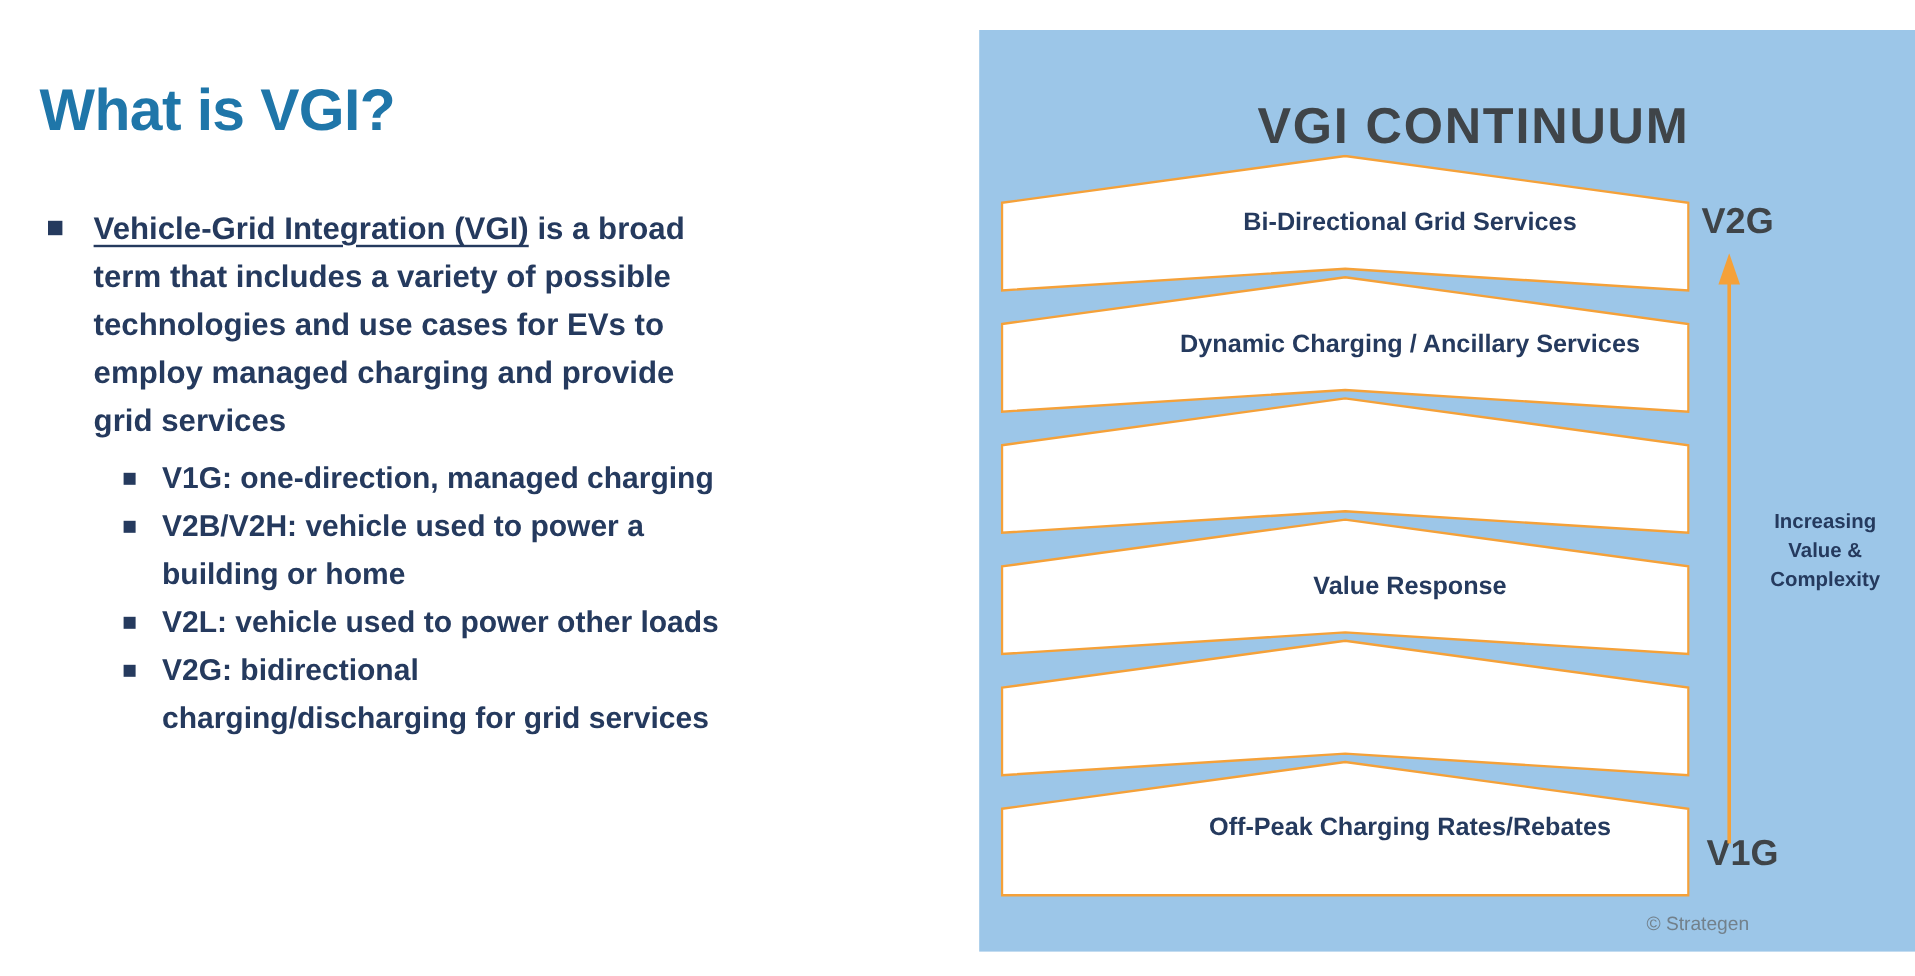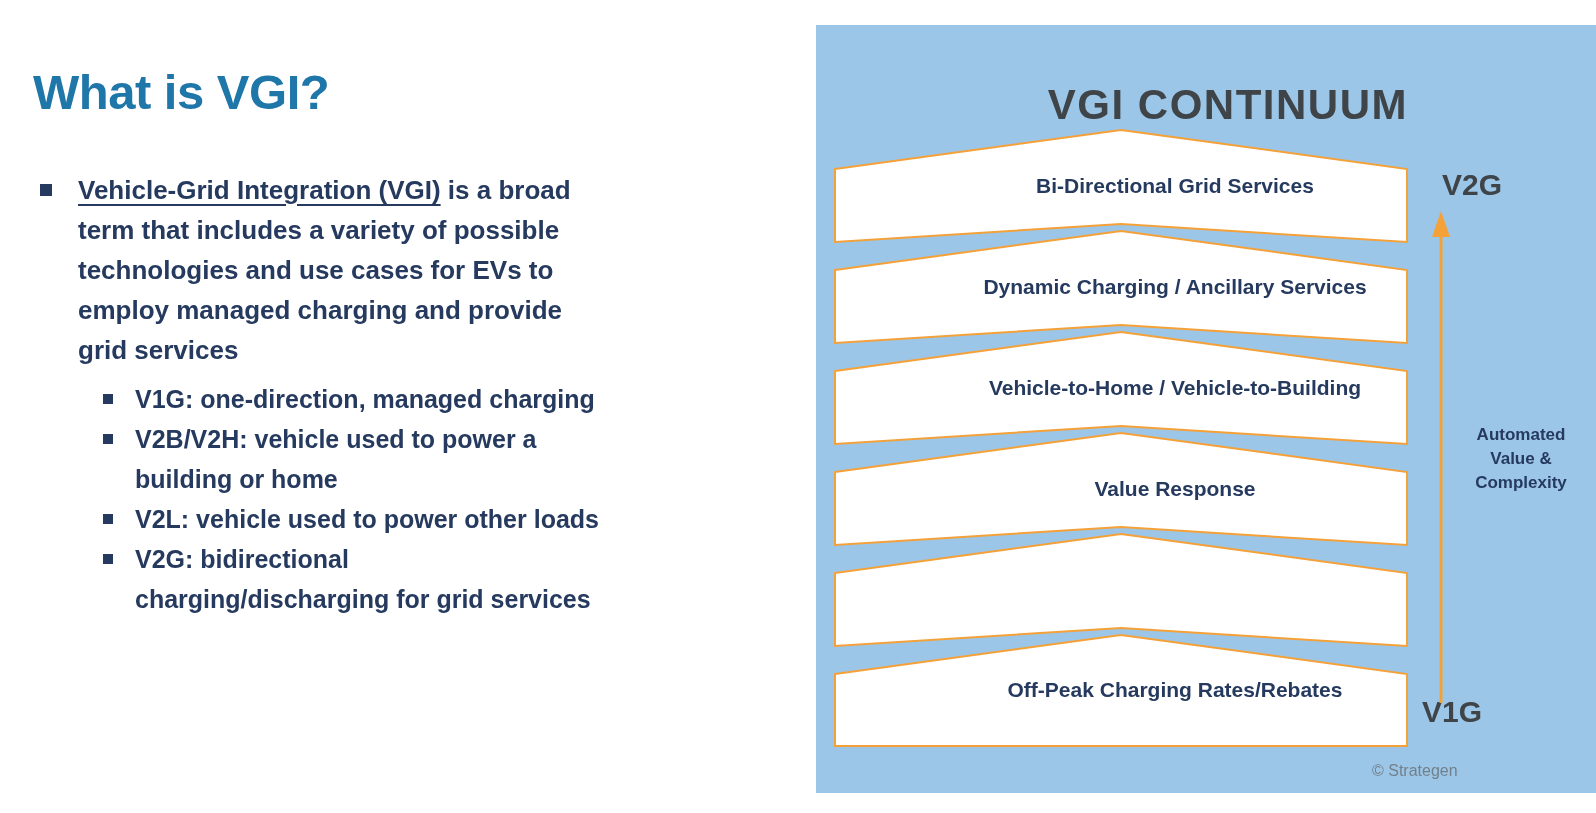--- a/index.html
+++ b/index.html
@@ -40,21 +40,21 @@
   }
   .chevron-svg{position:absolute;left:18px;top:104px;}
   .chev-label{
     position:absolute;left:18px;width:682px;height:114px;
     display:flex;align-items:center;justify-content:center;
     font-size:21px;font-weight:700;color:#253A5E;white-space:nowrap;
   }
   .v-tag{
     position:absolute;font-size:30px;font-weight:700;color:#3F4448;white-space:nowrap;
   }
-  .v2g{left:602px;top:143px;margin-left:24px;}
+  .v2g{left:602px;top:143px;}
   .v1g{left:606px;top:670px;}
   .arrow-svg{position:absolute;left:614px;top:186px;}
   .arrow-caption{
     position:absolute;left:630px;top:398px;width:150px;
     text-align:center;font-size:17px;font-weight:700;color:#253A5E;line-height:24px;
   }
   .credit{
     position:absolute;left:556px;top:737px;width:160px;
     font-size:16px;font-weight:400;color:#72808B;white-space:nowrap;
   }
@@ -119,34 +119,33 @@
         <polygon points="1,141 287,102 573,141 573,214 287,196 1,214"></polygon>
         <polygon points="1,242 287,203 573,242 573,315 287,297 1,315"></polygon>
         <polygon points="1,343 287,304 573,343 573,416 287,398 1,416"></polygon>
         <polygon points="1,444 287,405 573,444 573,517 287,499 1,517"></polygon>
         <polygon points="1,545 287,506 573,545 573,617 1,617"></polygon>
       </g>
     </svg>
 
     <div class="chev-label" style="top:104px;">Bi-Directional Grid Services</div>
     <div class="chev-label" style="top:205px;">Dynamic Charging / Ancillary Services</div>
-    <div class="chev-label" style="top:306px;">Vehicle-to-Home / Vehicle-to-Building</div>
     <div class="chev-label" style="top:407px;">Value Response</div>
     <div class="chev-label" style="top:609px;height:112px;">Off-Peak Charging Rates/Rebates</div>
 
     <div class="v-tag v2g">V2G</div>
     <div class="v-tag v1g">V1G</div>
 
     <svg class="arrow-svg" width="22" height="494" viewBox="0 0 22 494">
       <line x1="11" y1="22" x2="11" y2="492" stroke="#F5A139" stroke-width="3"></line>
       <polygon points="11,0 2,26 20,26" fill="#F5A139"></polygon>
     </svg>
 
     <div class="arrow-caption">
-      <div>Automated</div>
+      <div>Increasing</div>
       <div>Value &amp;</div>
       <div>Complexity</div>
     </div>
 
     <div class="credit">© Strategen</div>
   </div>
 
 </div>
 
 </body></html>

